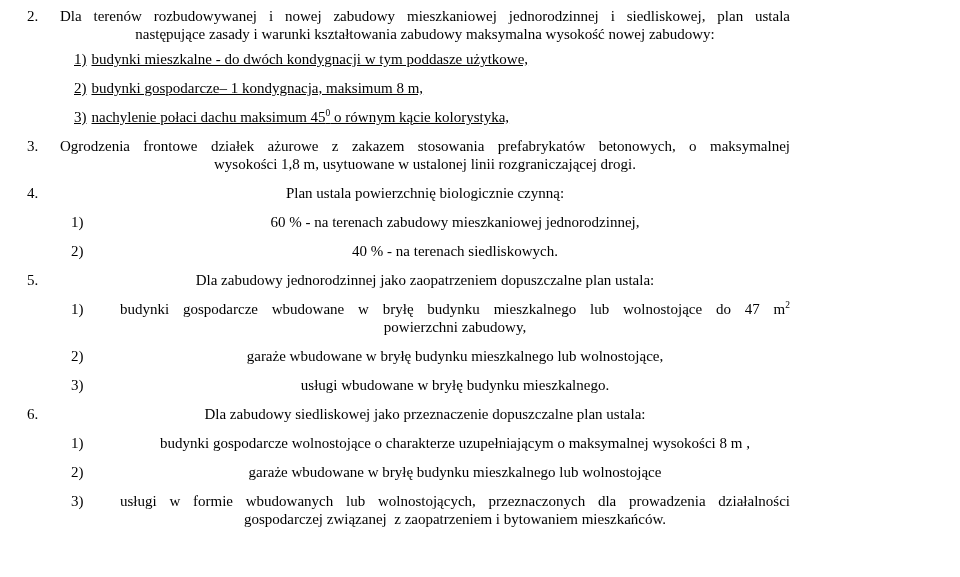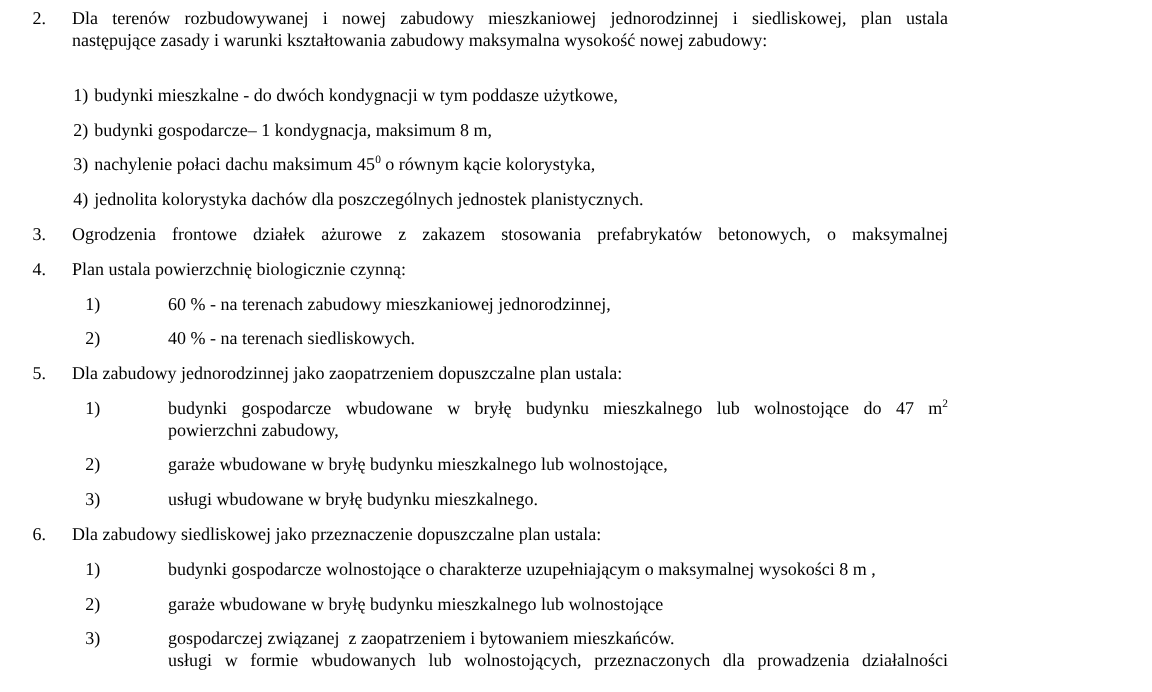--- a/index.html
+++ b/index.html
@@ -20,41 +20,43 @@
     padding: 7px 0 0 27px;
     width: 763px;
   }
   .item { display: flex; }
   .num {
     flex: 0 0 33px;
     width: 33px;
   }
   .body { width: 730px; }
   .para { margin: 0 0 11px 0; }
-  .para.gap-lg { margin-bottom: 28px; }
+  .para.gap-lg { margin-bottom: 7px; }
   .line {
     display: block;
     white-space: pre;
+    text-align: center;
   }
   .jline {
     white-space: normal;
     text-align: justify;
     text-align-last: justify;
   }
   .sub-inline {
-    margin-left: 1px;
+    margin-left: 14px;
     white-space: pre;
+    text-decoration: underline;
   }
   .sub-inline .lbl { margin-right: 5px; }
   .subrow {
     display: flex;
     margin: 0 0 11px 11px;
   }
   .sublbl { flex: 0 0 49px; }
-  .subbody { width: 670px; margin-left: 20px; }
+  .subbody { width: 670px; }
   sup {
     font-size: 9.5px;
     line-height: 0;
     vertical-align: super;
   }
 </style>
 </head>
 <body>
 
 <div class="page">
@@ -62,29 +64,29 @@
   <div class="item">
     <div class="num">2.</div>
     <div class="body">
       <div class="para gap-lg">
         <div class="line jline">Dla terenów rozbudowywanej i nowej zabudowy mieszkaniowej jednorodzinnej i siedliskowej, plan ustala</div>
         <div class="line">następujące zasady i warunki kształtowania zabudowy maksymalna wysokość nowej zabudowy:</div>
       </div>
       <div class="para sub-inline"><span class="lbl">1)</span><span>budynki mieszkalne - do dwóch kondygnacji w tym poddasze użytkowe,</span></div>
       <div class="para sub-inline"><span class="lbl">2)</span><span>budynki gospodarcze– 1 kondygnacja, maksimum 8 m,</span></div>
       <div class="para sub-inline"><span class="lbl">3)</span><span>nachylenie połaci dachu maksimum 45</span><sup>0</sup><span> o równym kącie kolorystyka,</span></div>
-      <div class="para sub-inline"><span class="lbl">4)</span><span>jednolita kolorystyka dachów dla poszczególnych jednostek planistycznych.</span></div>
     </div>
   </div>
 
   <div class="item">
     <div class="num">3.</div>
     <div class="body">
       <div class="para">
         <div class="line jline">Ogrodzenia frontowe działek ażurowe z zakazem stosowania prefabrykatów betonowych, o maksymalnej</div>
+        <div class="line">wysokości 1,8 m, usytuowane w ustalonej linii rozgraniczającej drogi.</div>
       </div>
     </div>
   </div>
 
   <div class="item">
     <div class="num">4.</div>
     <div class="body">
       <div class="para">
         <div class="line">Plan ustala powierzchnię biologicznie czynną:</div>
       </div>
@@ -145,20 +147,20 @@
       </div>
       <div class="subrow">
         <div class="sublbl">2)</div>
         <div class="subbody">
             <div class="line">garaże wbudowane w bryłę budynku mieszkalnego lub wolnostojące</div>
           </div>
       </div>
       <div class="subrow">
         <div class="sublbl">3)</div>
         <div class="subbody">
+          <div class="line jline">usługi w formie wbudowanych lub wolnostojących, przeznaczonych dla prowadzenia działalności</div>
           <div class="line">gospodarczej związanej  z zaopatrzeniem i bytowaniem mieszkańców.</div>
-          <div class="line jline">usługi w formie wbudowanych lub wolnostojących, przeznaczonych dla prowadzenia działalności</div>
         </div>
       </div>
     </div>
   </div>
 
 </div>
 
 </body></html>

